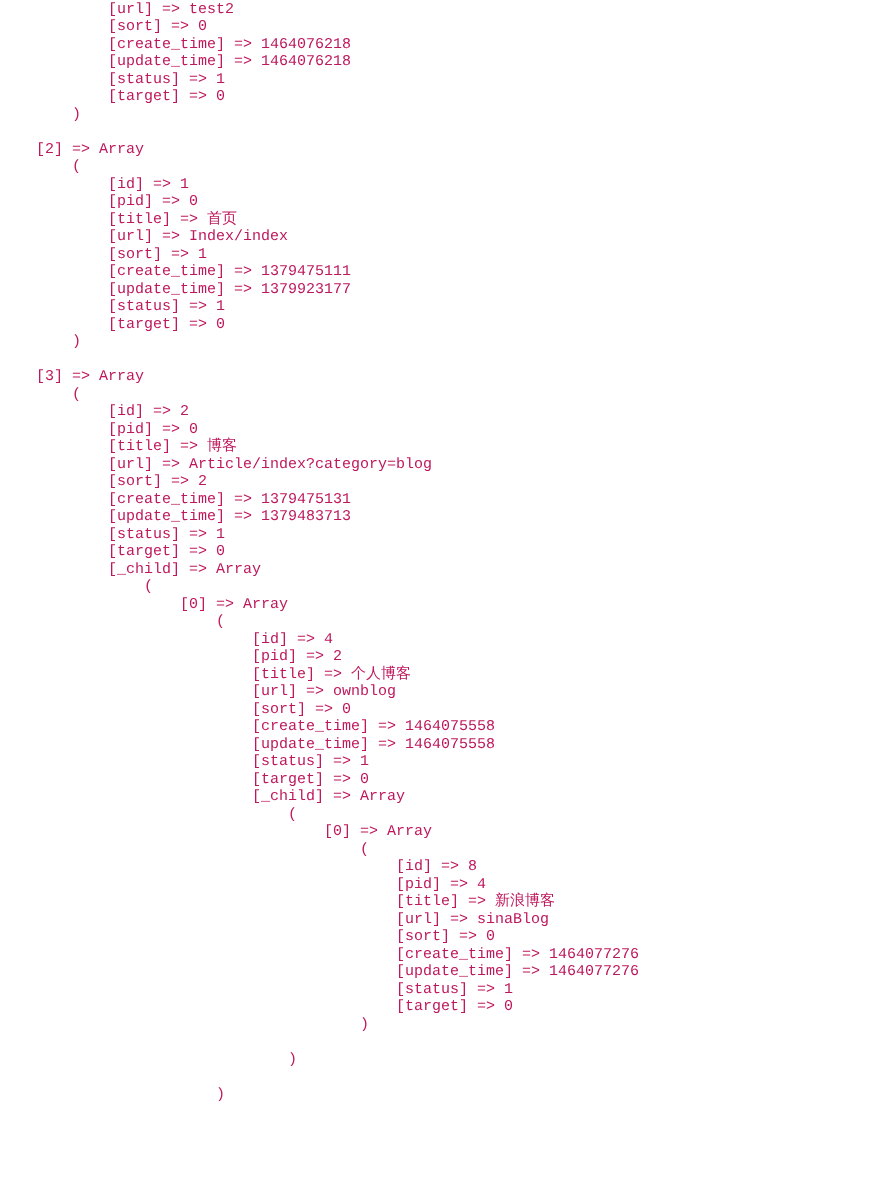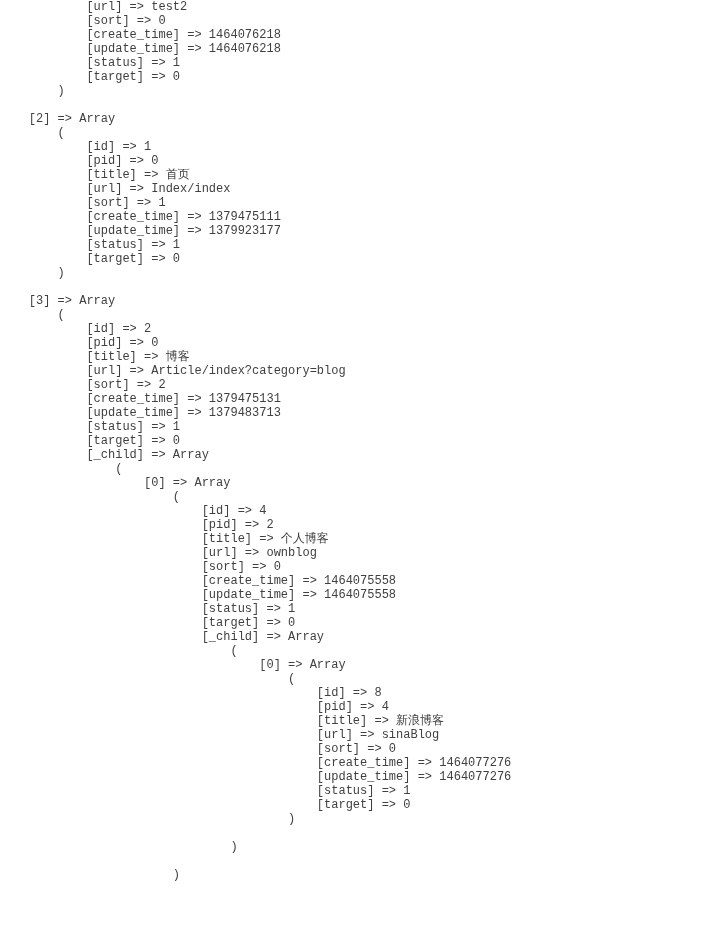--- a/index.html
+++ b/index.html
@@ -5,21 +5,21 @@
   html, body {
     margin: 0;
     padding: 0;
     background: #ffffff;
     width: 713px;
   }
   pre {
     font-family: "SimSun", "NSimSun", "Courier New", monospace;
     font-size: 12px;
     line-height: 14px;
-    color: #404040;
+    color: #be185d;
     margin: 0;
     padding: 0;
     white-space: pre;
   }
 </style>
 </head>
 <body>
 
 <pre id="dump">            [url] =&gt; test2
             [sort] =&gt; 0

